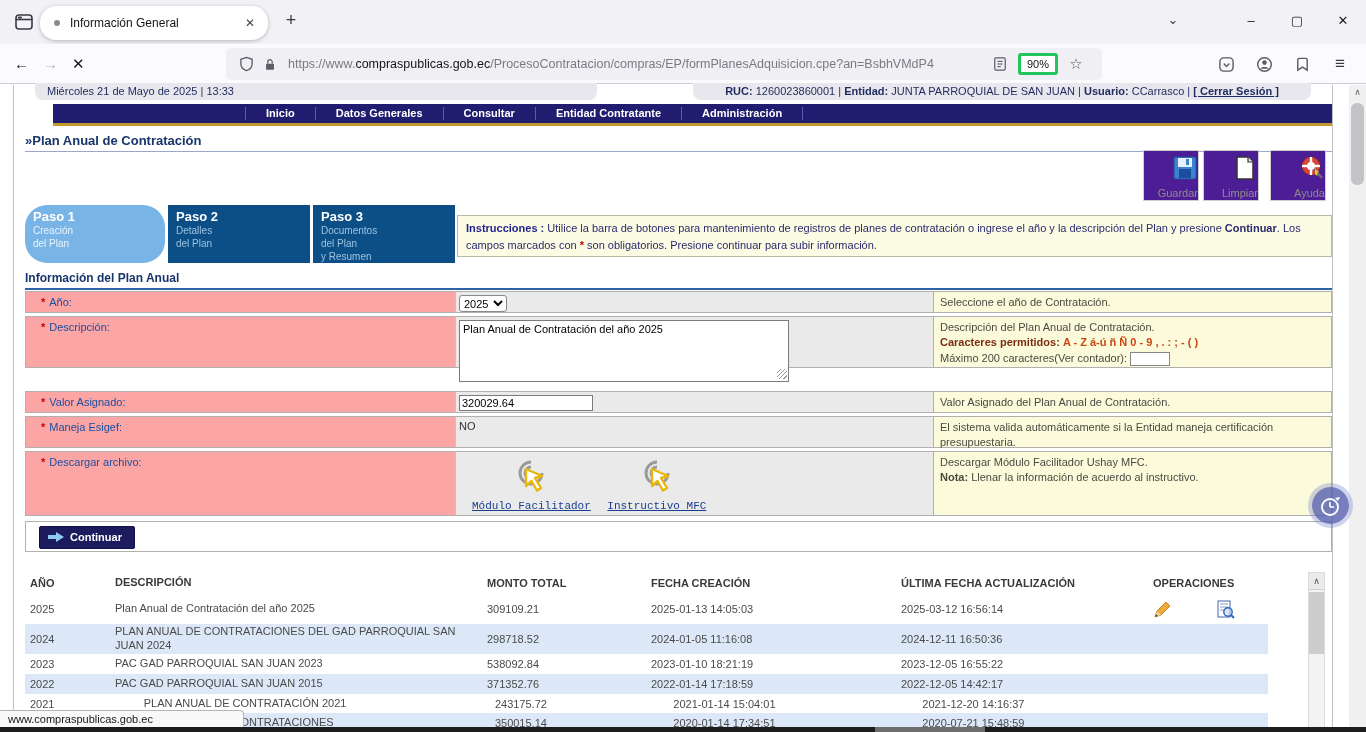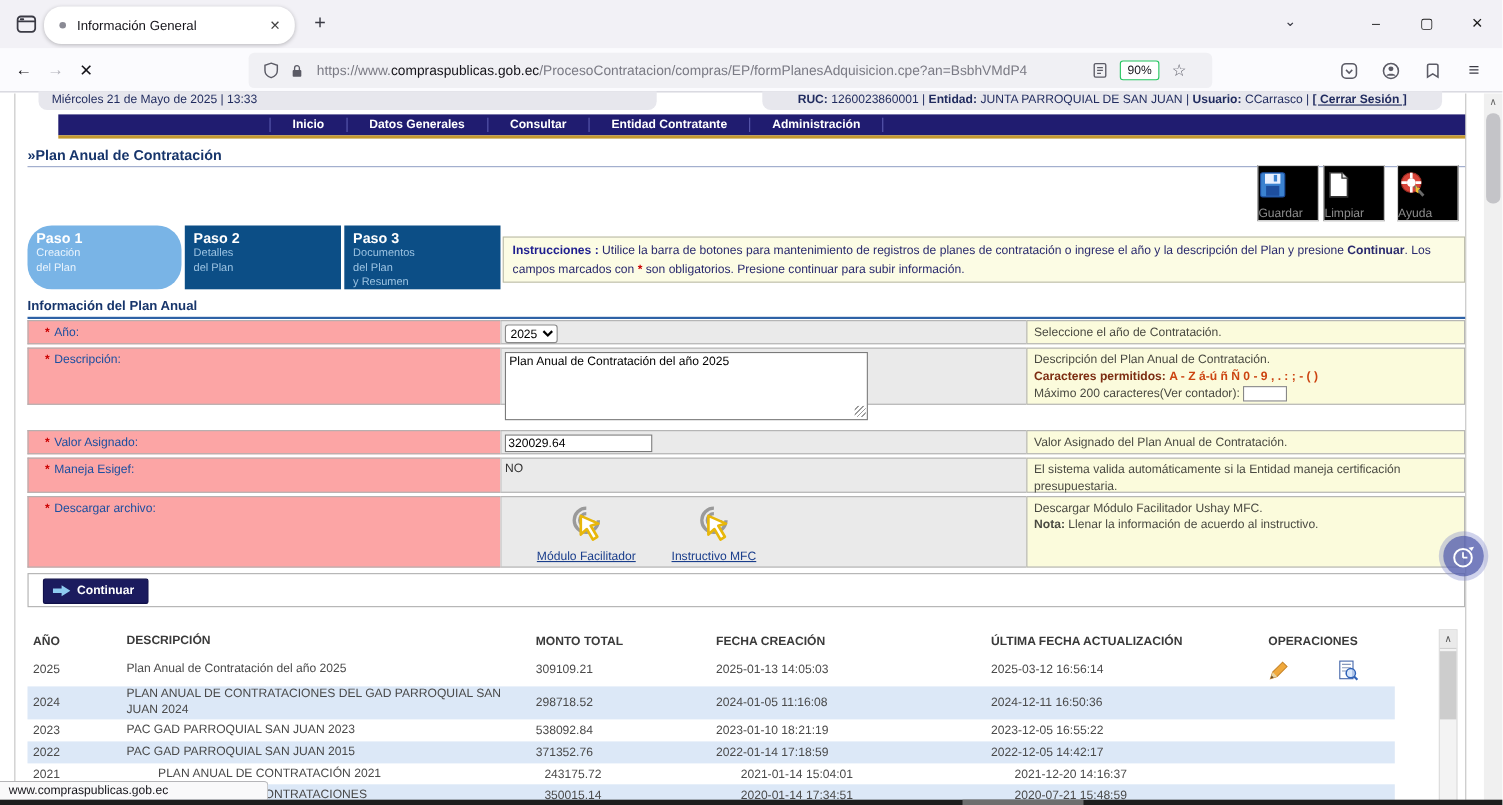--- a/index.html
+++ b/index.html
@@ -18,21 +18,21 @@
   .wbtn { width:46px; text-align:center; font-size:13px; color:#1a1a1a; }
   .tabs-chevron { position:absolute; right:180px; top:12px; font-size:13px; color:#3a3a44; width:26px; text-align:center; }
 
   .toolbar { position:absolute; top:44px; left:0; width:1366px; height:40px; background:#fbfbfe; border-bottom:1px solid #ccccd4; display:flex; align-items:center; }
   .navbtn { font-size:15px; margin-left:14px; color:#15141a; }
   .navbtn.dis { color:#b4b4bc; }
   .urlbar { position:absolute; left:226px; top:48px; width:876px; height:32px; background:#f0f0f4; border-radius:5px; display:flex; align-items:center; padding:0 8px; }
   .urltext { font-size:12.5px; white-space:nowrap; overflow:hidden; width:700px; margin-left:6px; }
   .urltext .dim { color:#7a7a84; }
   .urltext .main { color:#15141a; }
-  .zoombadge { font-size:11px; background:#fff; border:1px solid #22c55e; border-radius:3px; padding:2px 6px; color:#15141a; margin:4px 6px; }
+  .zoombadge { font-size:11px; background:#fff; border:3px solid #22c55e; border-radius:3px; padding:2px 6px; color:#15141a; margin:4px 6px; }
   .uicon { display:flex; align-items:center; justify-content:center; width:24px; height:24px; }
   .rtools { position:absolute; right:14px; top:48px; display:flex; gap:14px; align-items:center; height:32px; }
 
   
   .content { position:absolute; top:85px; left:0; width:1348px; height:642px; background:#fff; }
   .vline-l { position:absolute; top:85px; left:13px; width:1px; height:642px; background:#c2c2c2; }
   .vline-r { position:absolute; top:85px; left:1332px; width:1px; height:642px; background:#c2c2c2; }
 
   .datebubble { position:absolute; top:83px; left:35px; width:562px; height:17px; background:#e7e7ed; border-radius:0 0 8px 8px; font-size:11px; color:#1f2a5e; padding:2px 12px; white-space:nowrap; overflow:hidden; }
   .rucbubble { position:absolute; top:83px; left:693px; width:618px; height:17px; background:#e7e7ed; border-radius:0 0 8px 8px; font-size:11px; color:#1f2a5e; text-align:center; padding-top:2px; white-space:nowrap; }
@@ -40,21 +40,21 @@
   .logout { font-weight:bold; text-decoration:underline; color:#1f2a5e; }
 
   .menubar { position:absolute; top:104px; left:53px; width:1279px; height:19px; background:#201c70; display:flex; align-items:center; padding-left:192px; }
   .menubar .mi { font-size:11px; font-weight:bold; color:#fff; padding:0 20px; border-right:1px solid #5a5ab0; height:13px; line-height:13px; }
   .menubar .mi:first-child { border-left:1px solid #5a5ab0; }
   .goldline { position:absolute; top:123px; left:53px; width:1279px; height:3px; background:#c3982f; }
 
   .pagetitle { position:absolute; top:133px; left:25px; width:1307px; font-size:13px; font-weight:bold; color:#17356b; border-bottom:1px solid #9aa7c9; padding-bottom:3px; }
 
   .iconbtns { position:absolute; top:150px; left:1143px; display:flex; gap:4px; }
-  .ibtn { width:56px; height:51px; border:1px solid #cfcfcf; background:#000000; text-align:left; padding-top:4px; }
+  .ibtn { width:56px; height:51px; border:1px solid #cfcfcf; background:#4c1d95; text-align:right; padding-top:4px; }
   .ibtn.help { margin-left:7px; }
   .ibtn .lbl { font-size:11px; color:#8d8d8d; margin-top:2px; }
 
   
   .step { position:absolute; top:205px; height:58px; color:#fff; padding:4px 0 0 8px; }
   .step .t { font-size:13px; font-weight:bold; }
   .step .s { font-size:10px; line-height:13px; }
   .step1 { left:25px; width:140px; background:#79b4e6;border-radius:22px; }
   .step1 .s { color:#eaf4fd; }
   .step2 { left:168px; width:142px; background:#0c4e86; }
@@ -86,21 +86,21 @@
   .chars-label { font-weight:bold; color:#7c2d12; }
   .chars-val { font-weight:bold; color:#cc4411; }
   .counter { width:40px; height:14px; border:1px solid #888; background:#fff; vertical-align:middle; }
 
   .row-valor { top:391px; height:22px; } .row-valor .fc { height:22px; }
   .valor-input { width:134px; height:16px; border:1px solid #7a7a7a; font-size:11px; font-family:"Liberation Sans", sans-serif; padding:0 2px; background:#fff; }
 
   .row-esigef { top:416px; height:32px; } .row-esigef .fc { height:32px; }
 
   .row-down { top:451px; height:65px; } .row-down .fc { height:65px; }
-  .dl-wrap { display:flex; gap:16px; margin-left:24px; margin-top:2px; }
+  .dl-wrap { display:flex; gap:16px; margin-left:13px; margin-top:2px;font-family:Liberation Mono, monospace; }
   .dl-block { text-align:center; min-width:100px; }
   .dl-block .dlink { font-size:11px; color:#1a3e8c; text-decoration:underline; }
 
   .row-cont { position:absolute; top:521px; left:25px; width:1307px; height:31px; border:1px solid #b0b0b0; background:#fff; }
   .contbtn { position:absolute; left:13px; top:4px; background:#1b1b5e; color:#fff; font-size:11px; font-weight:bold; padding:4px 12px 5px 8px; border-radius:2px; display:flex; align-items:center; gap:6px; border:1px solid #10104a; }
 
   
   .dtable { position:absolute; top:572px; left:25px; width:1243px; font-size:11px; color:#4a4a4a; }
   .drow { display:flex; align-items:center; }
   .dhead { height:22px; font-weight:bold; color:#3a3a3a; }

